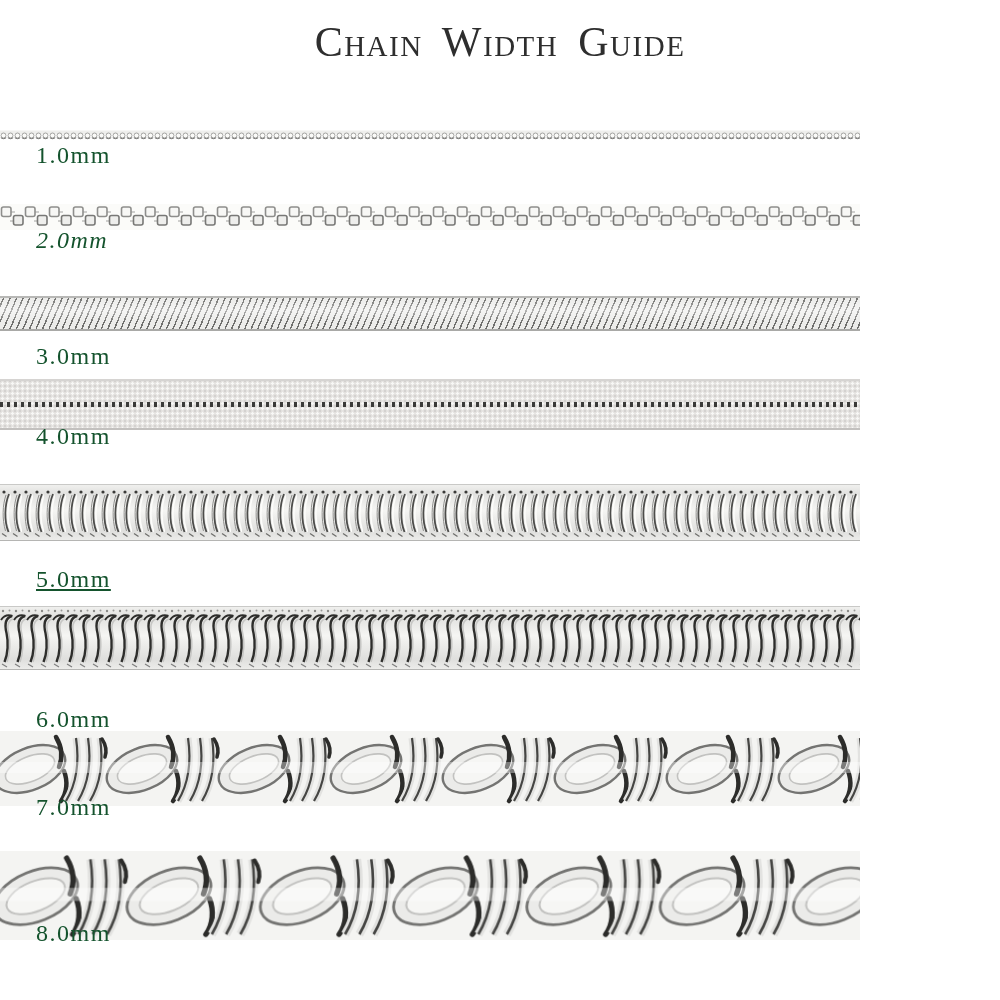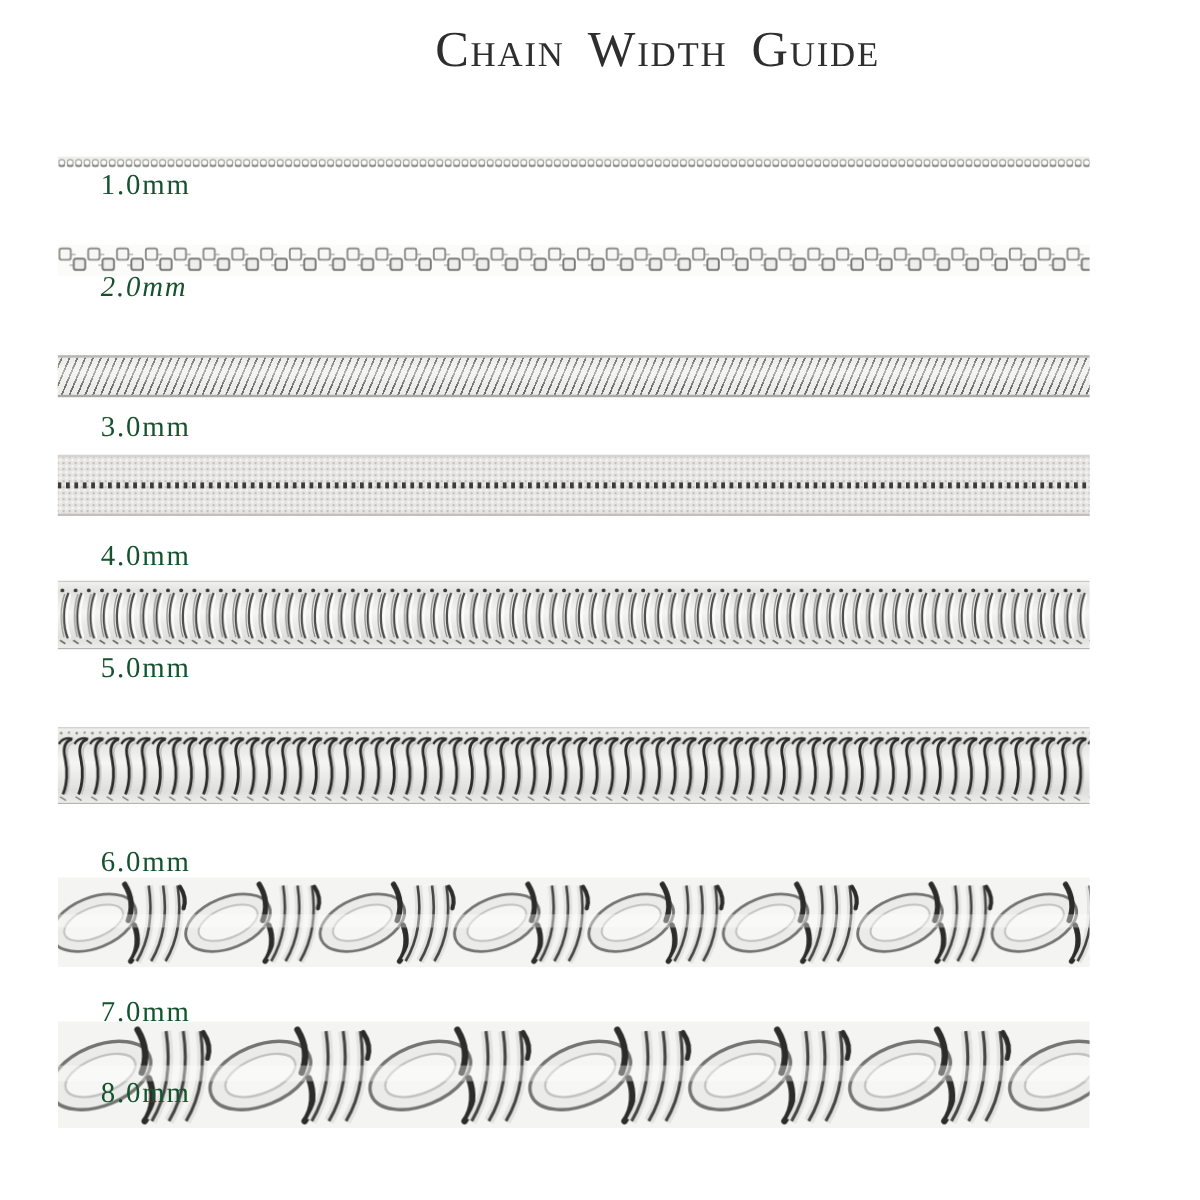--- a/index.html
+++ b/index.html
@@ -1,38 +1,38 @@
 <!DOCTYPE html>
 <html><head>
 <meta charset="utf-8">
 <style>
   html,body{margin:0;padding:0;background:#ffffff;}
   #page{position:relative;width:860px;height:1000px;background:#ffffff;overflow:hidden;
-        font-family:"Liberation Serif","DejaVu Serif",serif;margin-left:48px;}
+        font-family:"Liberation Serif","DejaVu Serif",serif;}
   .title{position:absolute;top:18px;left:0;width:1000px;text-align:center;
          font-variant:small-caps;font-size:42px;letter-spacing:1.5px;word-spacing:8px;
          color:#2e2e2e;}
   .strip{position:absolute;left:0;width:1000px;overflow:hidden;}
   .strip::after{content:"";position:absolute;top:0;left:0;right:0;bottom:0;
          background:linear-gradient(to right, rgba(255,255,255,0) 94%, rgba(255,255,255,0.85));
          pointer-events:none;}
   .strip svg{display:block;width:1000px;height:100%;}
   .label{position:absolute;left:36px;font-size:24px;letter-spacing:1.5px;color:#14532d;line-height:1;}
 
   
   .s1{top:129px;height:13px;}
   .s2{top:204px;height:26px;background:#fbfbf9;}
   .s3{top:296px;height:31px;}
   .s4{top:379px;height:47px;}
   .s5{top:484px;height:55px;}
   .s6{top:606px;height:62px;}
   .s7{top:731px;height:75px;}
   .s8{top:851px;height:89px;}
-  .l1{top:143px;} .l2{top:228px;font-style:italic;} .l3{top:344px;} .l4{top:452px;}
-  .l5{top:545px;} .l6{top:707px;} .l7{top:832px;} .l8{top:899px;}
+  .l1{top:143px;} .l2{top:228px;font-style:italic;} .l3{top:344px;} .l4{top:424px;}
+  .l5{top:567px;text-decoration:underline;} .l6{top:707px;} .l7{top:795px;} .l8{top:921px;}
 
   
   .tube{background:linear-gradient(to bottom,#f0f0ee,#e1e1df 16%,#f5f5f3 46%,#dfdfdd 84%,#ececea);
         border-top:1px solid #c9c9c7;border-bottom:1px solid #b5b5b3;}
 
   
   .chain3{background-color:#ebebe9;
     background-image:
       linear-gradient(to bottom, rgba(255,255,255,0.05), rgba(255,255,255,0.5) 40%, rgba(255,255,255,0.05) 78%),
       repeating-linear-gradient(113deg, rgba(70,70,68,0) 0px, rgba(70,70,68,0) 2.6px,

